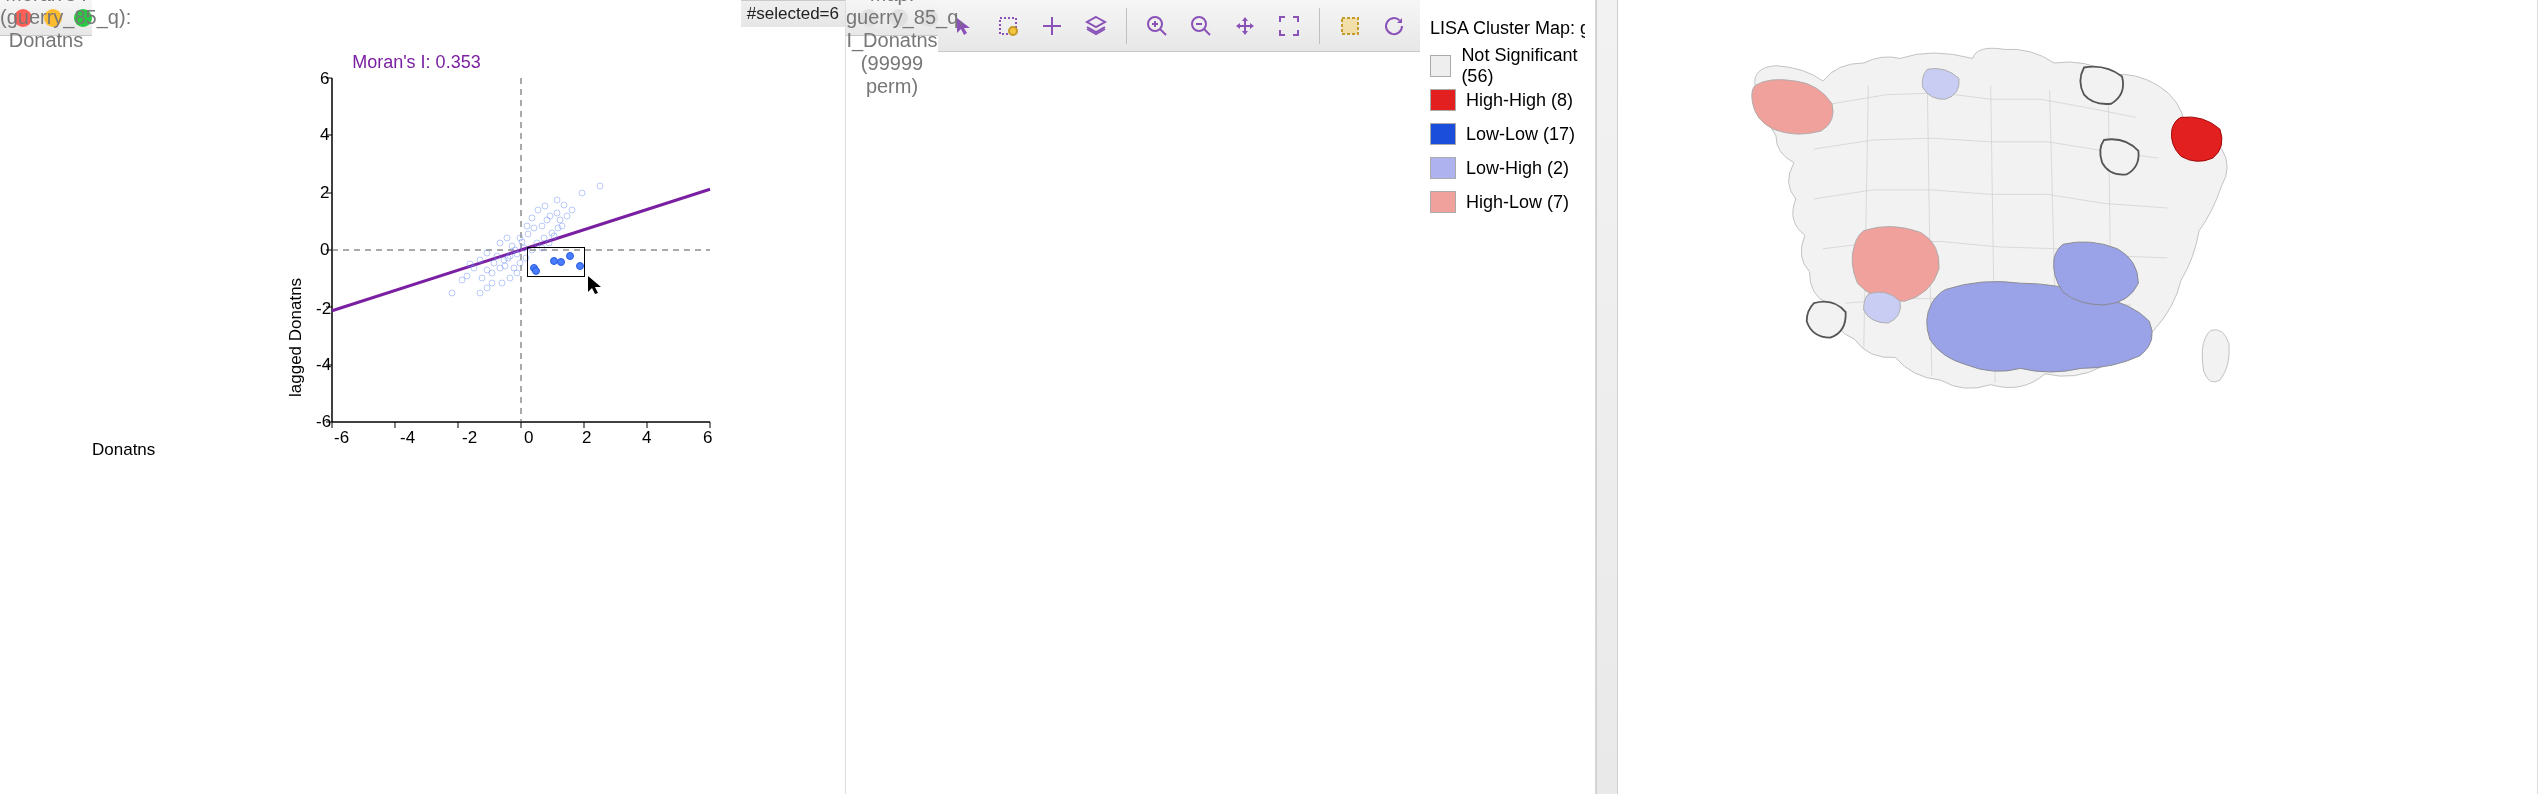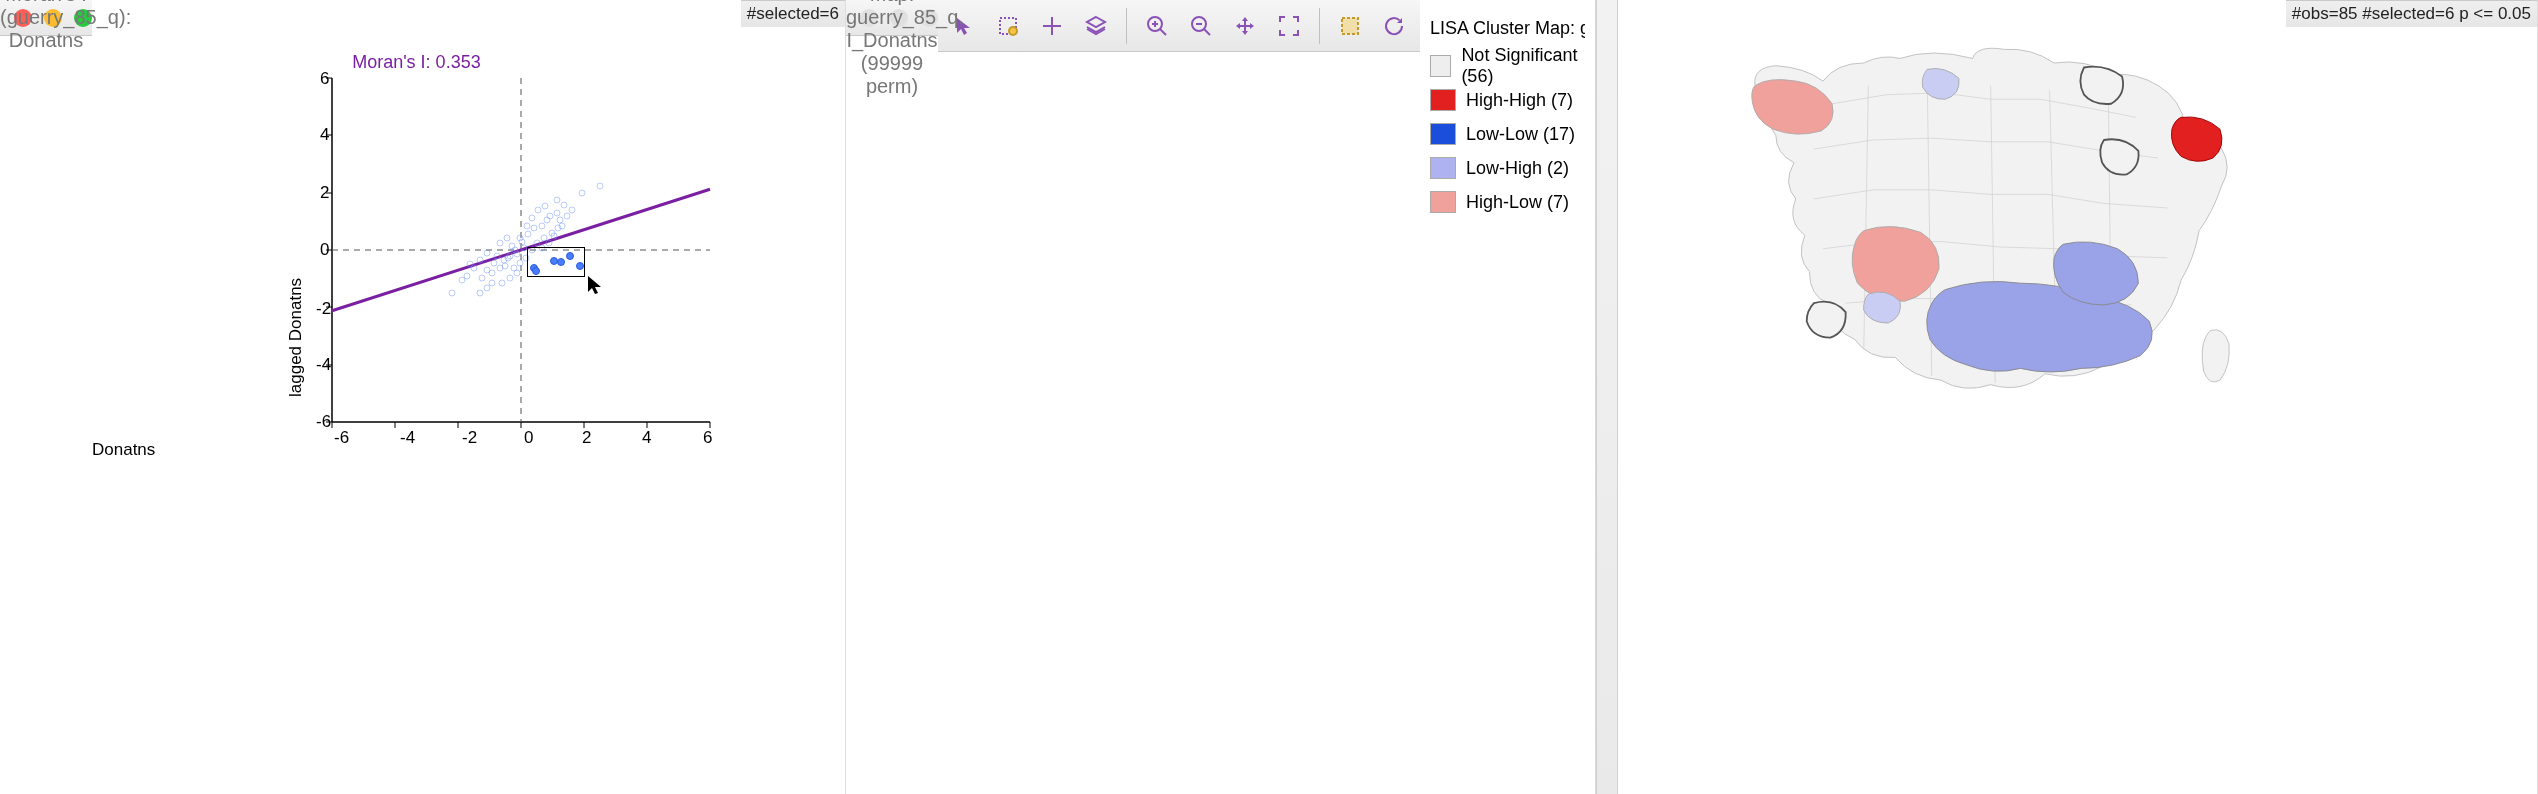--- a/index.html
+++ b/index.html
@@ -323,21 +323,21 @@
 
   <div class="body-row">
     <div class="legend-panel">
       <div class="legend-title">LISA Cluster Map: guerry</div>
       <div class="legend-item">
         <div class="swatch" style="background:#eeeeee;"></div>
         <span>Not Significant (56)</span>
       </div>
       <div class="legend-item">
         <div class="swatch" style="background:#e22020;"></div>
-        <span>High-High (7)</span>
+        <span>High-High (8)</span>
       </div>
       <div class="legend-item">
         <div class="swatch" style="background:#1b4edb;"></div>
         <span>Low-Low (17)</span>
       </div>
       <div class="legend-item">
         <div class="swatch" style="background:#aeb3ef;"></div>
         <span>Low-High (2)</span>
       </div>
       <div class="legend-item">
@@ -391,16 +391,13 @@
           <path d="M150 300 Q172 294 185 310 Q186 332 168 338 Q148 338 142 320 Q142 308 150 300 Z"></path>
         </g>
 
         <g stroke="#bdbdbd" stroke-width="1" fill="#f2f2f2">
           <path d="M588 330 Q602 326 608 345 Q610 370 598 385 Q586 392 580 375 Q576 350 582 338 Q585 332 588 330 Z"></path>
         </g>
       </svg>
     </div>
   </div>
 
-  <div class="statusbar">
-    <span>#obs=85 #selected=6   p &lt;= 0.05</span>
-  </div>
 </div>
 
 </body></html>

